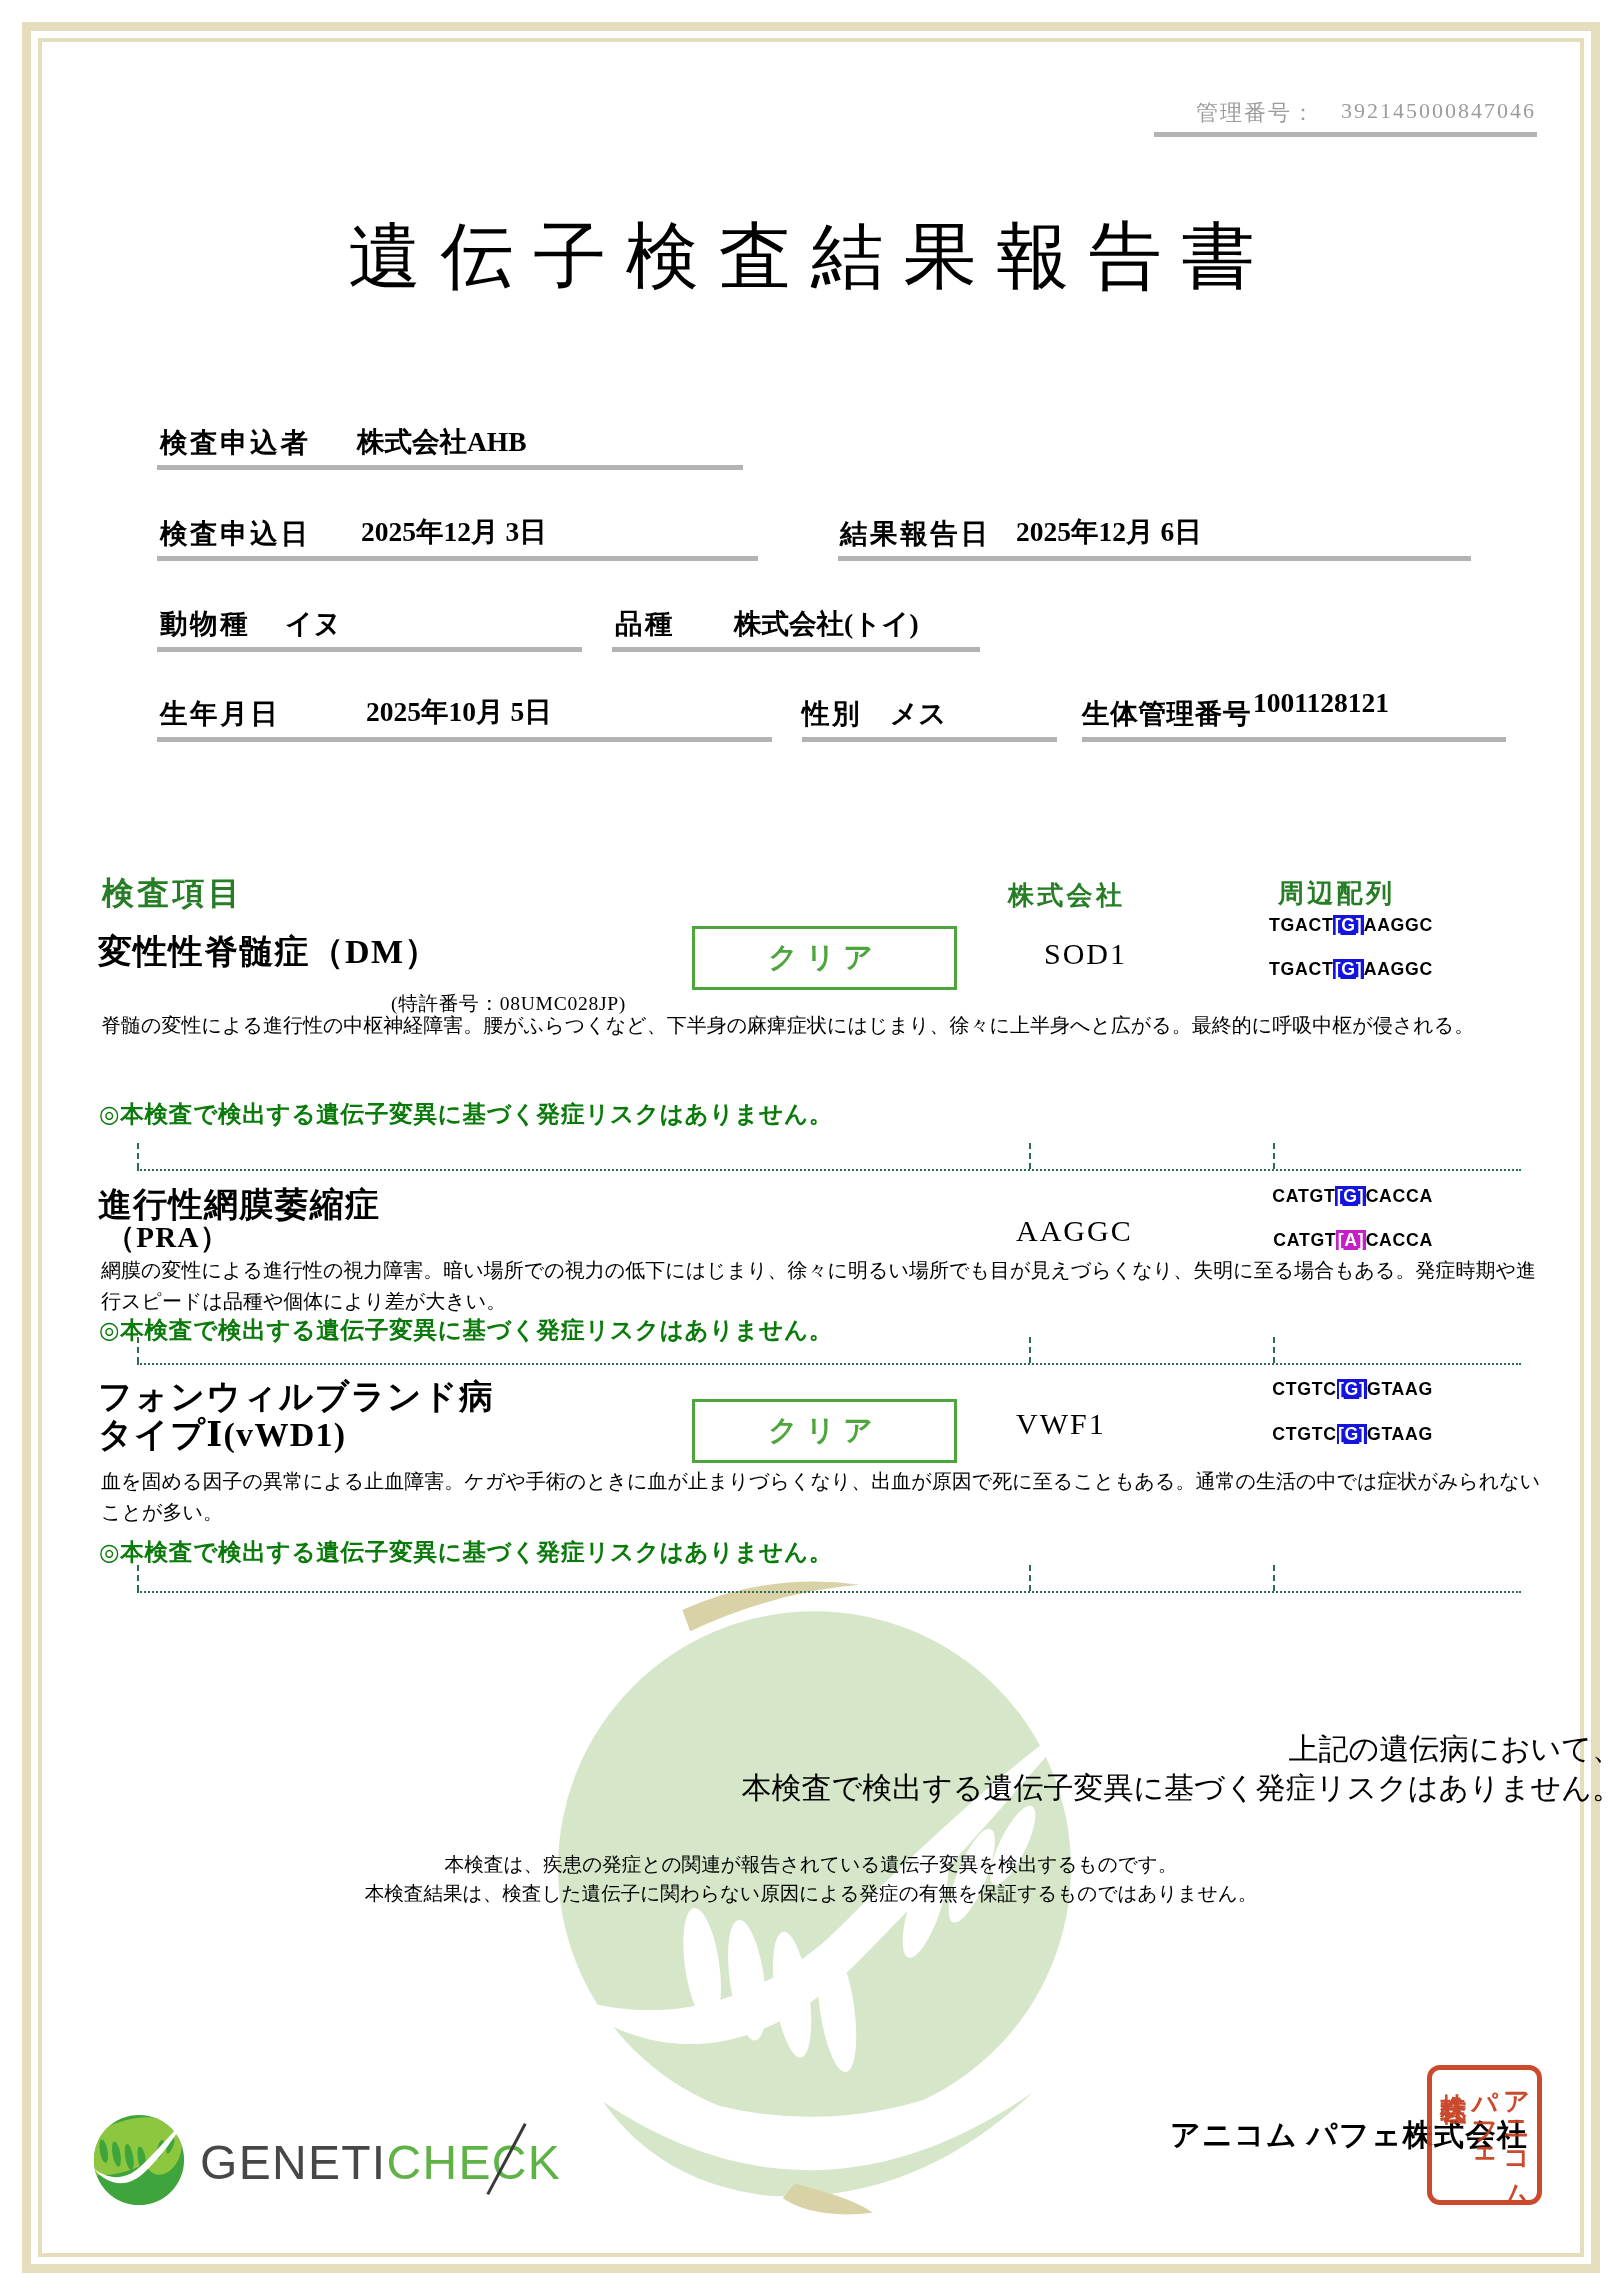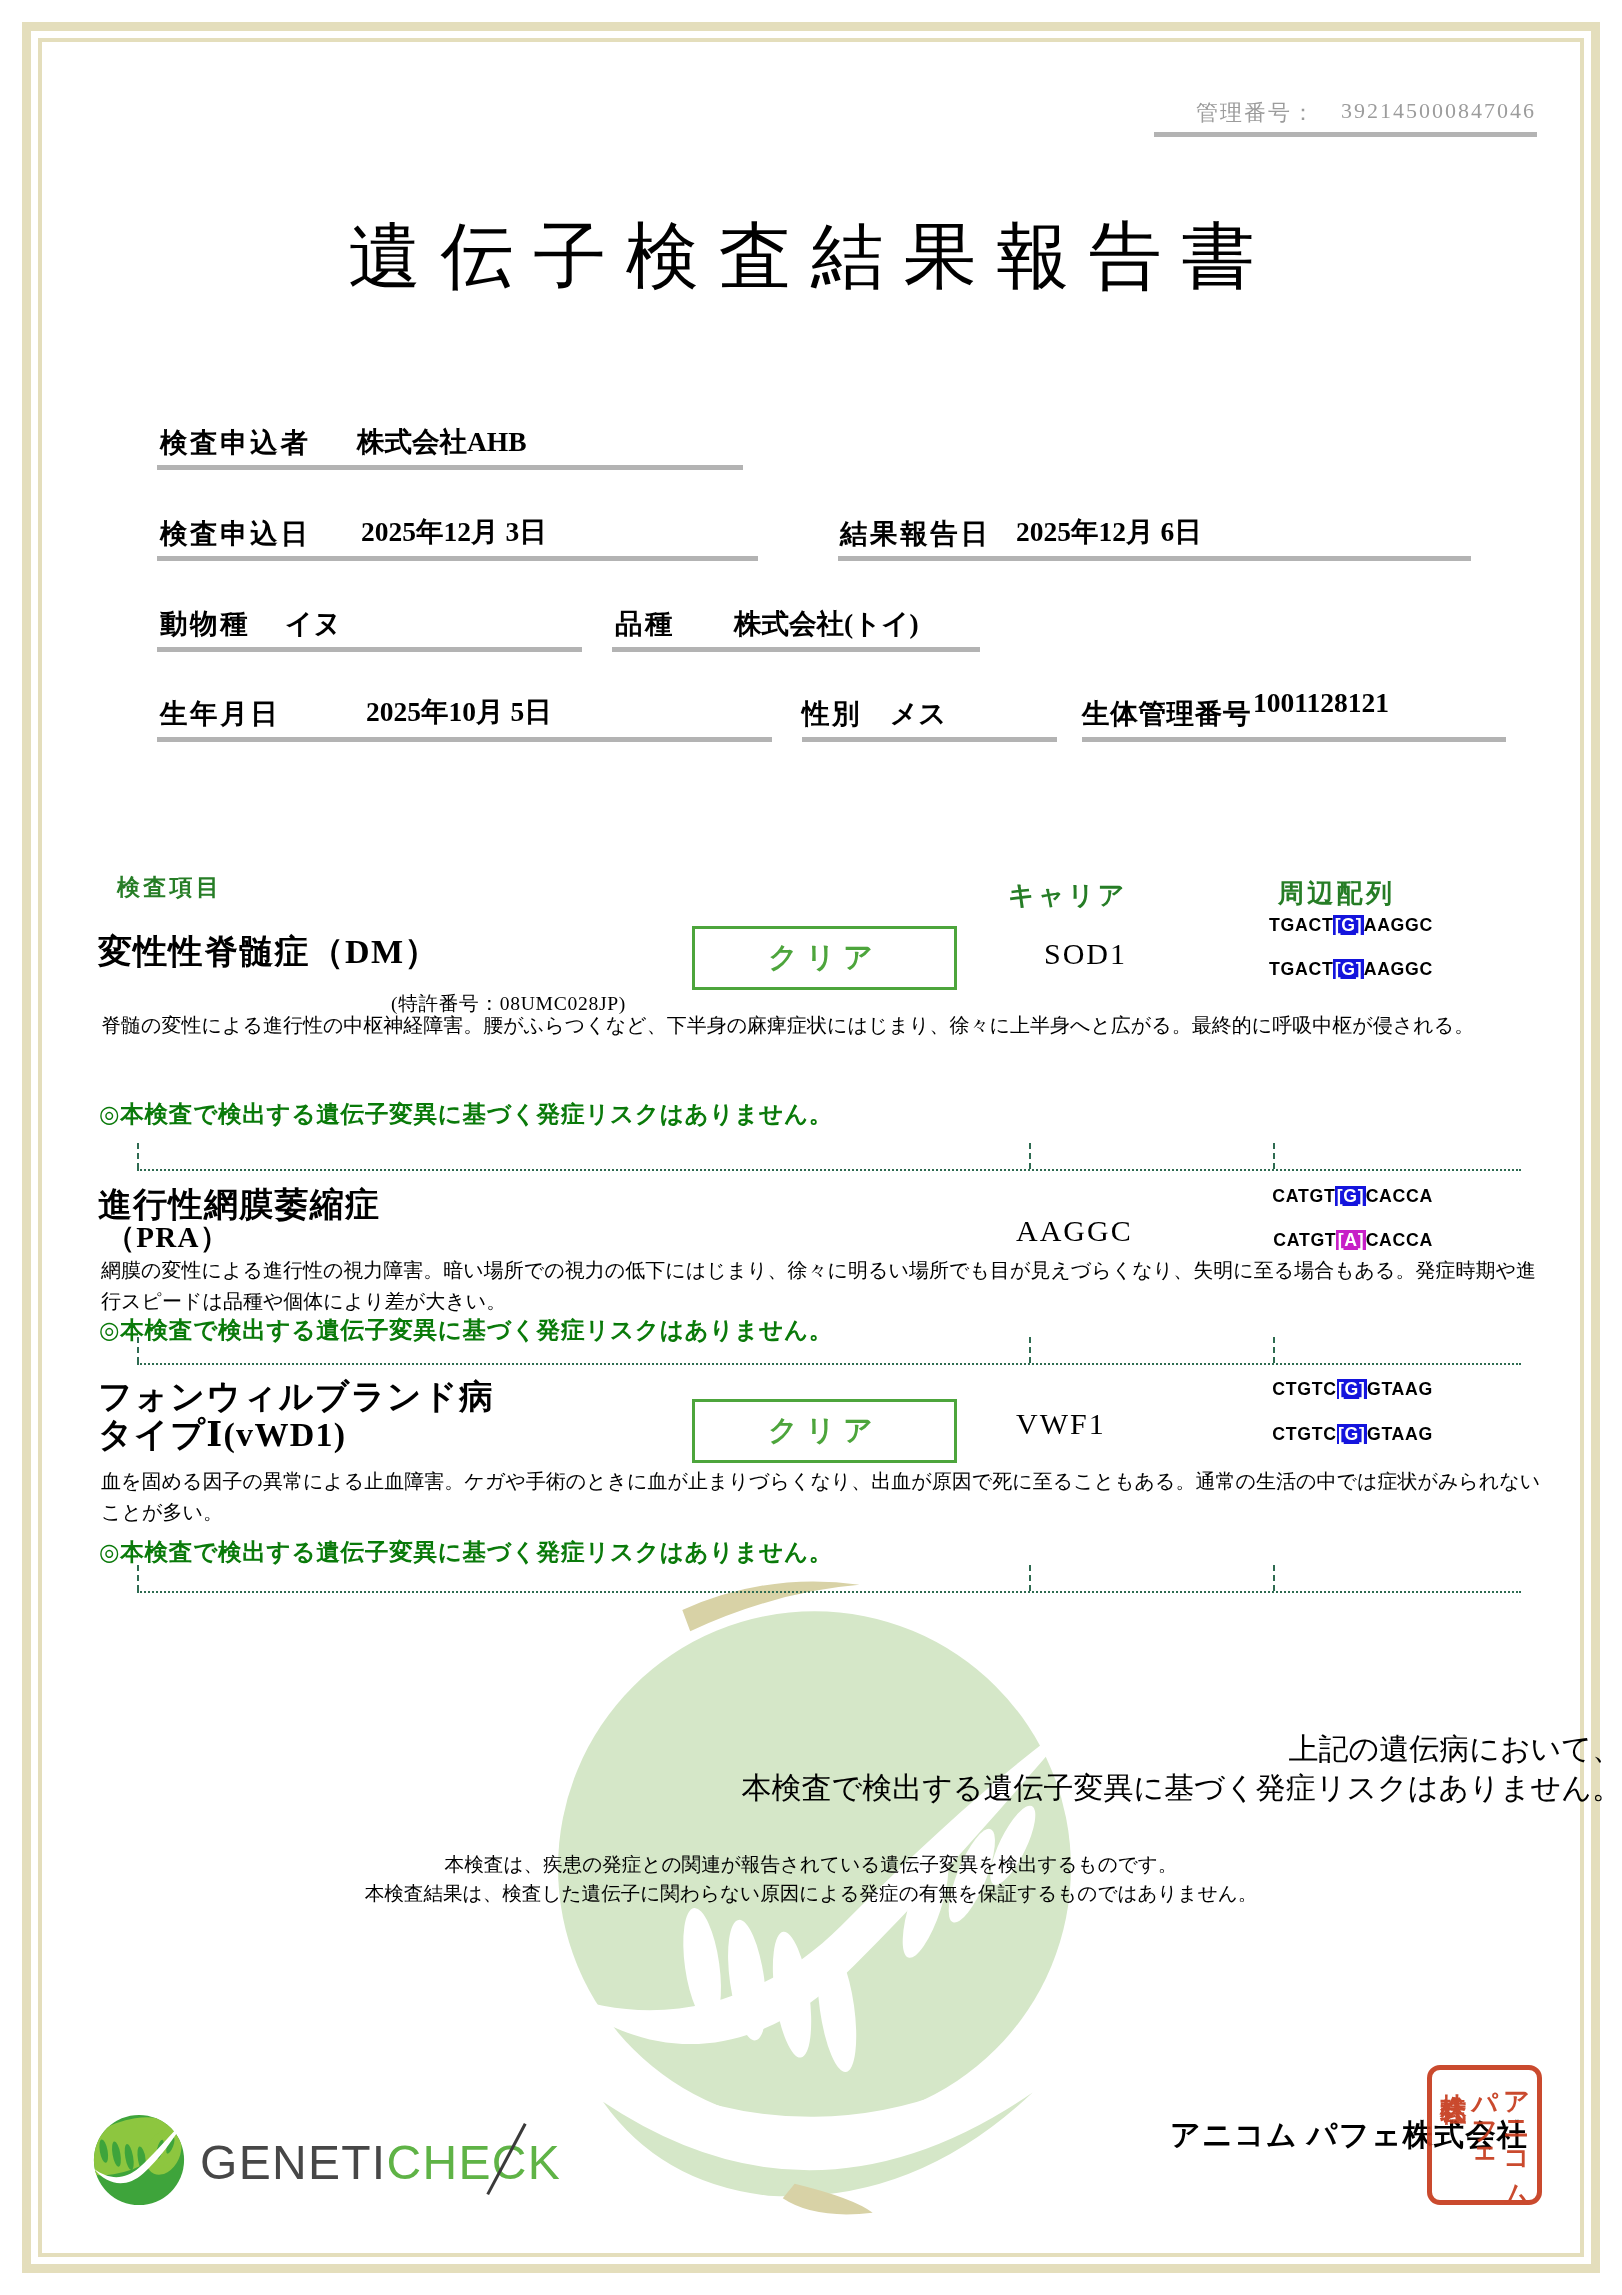--- a/index.html
+++ b/index.html
@@ -80,22 +80,22 @@
   <span class="abs flabel" style="left:160px;top:696px;">生年月日</span>
   <span class="abs fvalue" style="left:366px;top:694px;">2025年10月 5日</span>
   <div class="hline" style="left:157px;top:737px;width:615px;"></div>
   <span class="abs flabel" style="left:802px;top:696px;">性別</span>
   <span class="abs fvalue" style="left:890px;top:696px;">メス</span>
   <div class="hline" style="left:802px;top:737px;width:255px;"></div>
   <span class="abs flabel" style="left:1082px;top:696px;letter-spacing:0.7px;">生体管理番号</span>
   <span class="abs fvalue" style="left:1253px;top:687px;">1001128121</span>
   <div class="hline" style="left:1082px;top:737px;width:424px;"></div>
 
-  <span class="abs col-head" style="left:117px;top:872px;font-size:23px;">検査項目</span>
-  <span class="abs col-head" style="left:1008px;top:878px;">キャリア</span>
+  <span class="abs col-head" style="left:102px;top:872px;font-size:32px;">検査項目</span>
+  <span class="abs col-head" style="left:1008px;top:878px;">株式会社</span>
   <span class="abs col-head" style="left:1278px;top:876px;">周辺配列</span>
 
   <span class="abs test-name" style="left:98px;top:929px;">変性性脊髄症（DM）</span>
   <span class="abs patent" style="left:391px;top:990px;">(特許番号：08UMC028JP)</span>
   <div class="abs result-box" style="top:926px;">
     <span class="result-text">クリア</span>
   </div>
   <span class="abs gene" style="left:1044px;top:937px;">SOD1</span>
   <div class="abs seq" style="top:915px;">
     <span>TGACT</span><span class="seq-hl" style="background-color: rgb(20, 20, 221);">[G]</span><span>AAGGC</span>

